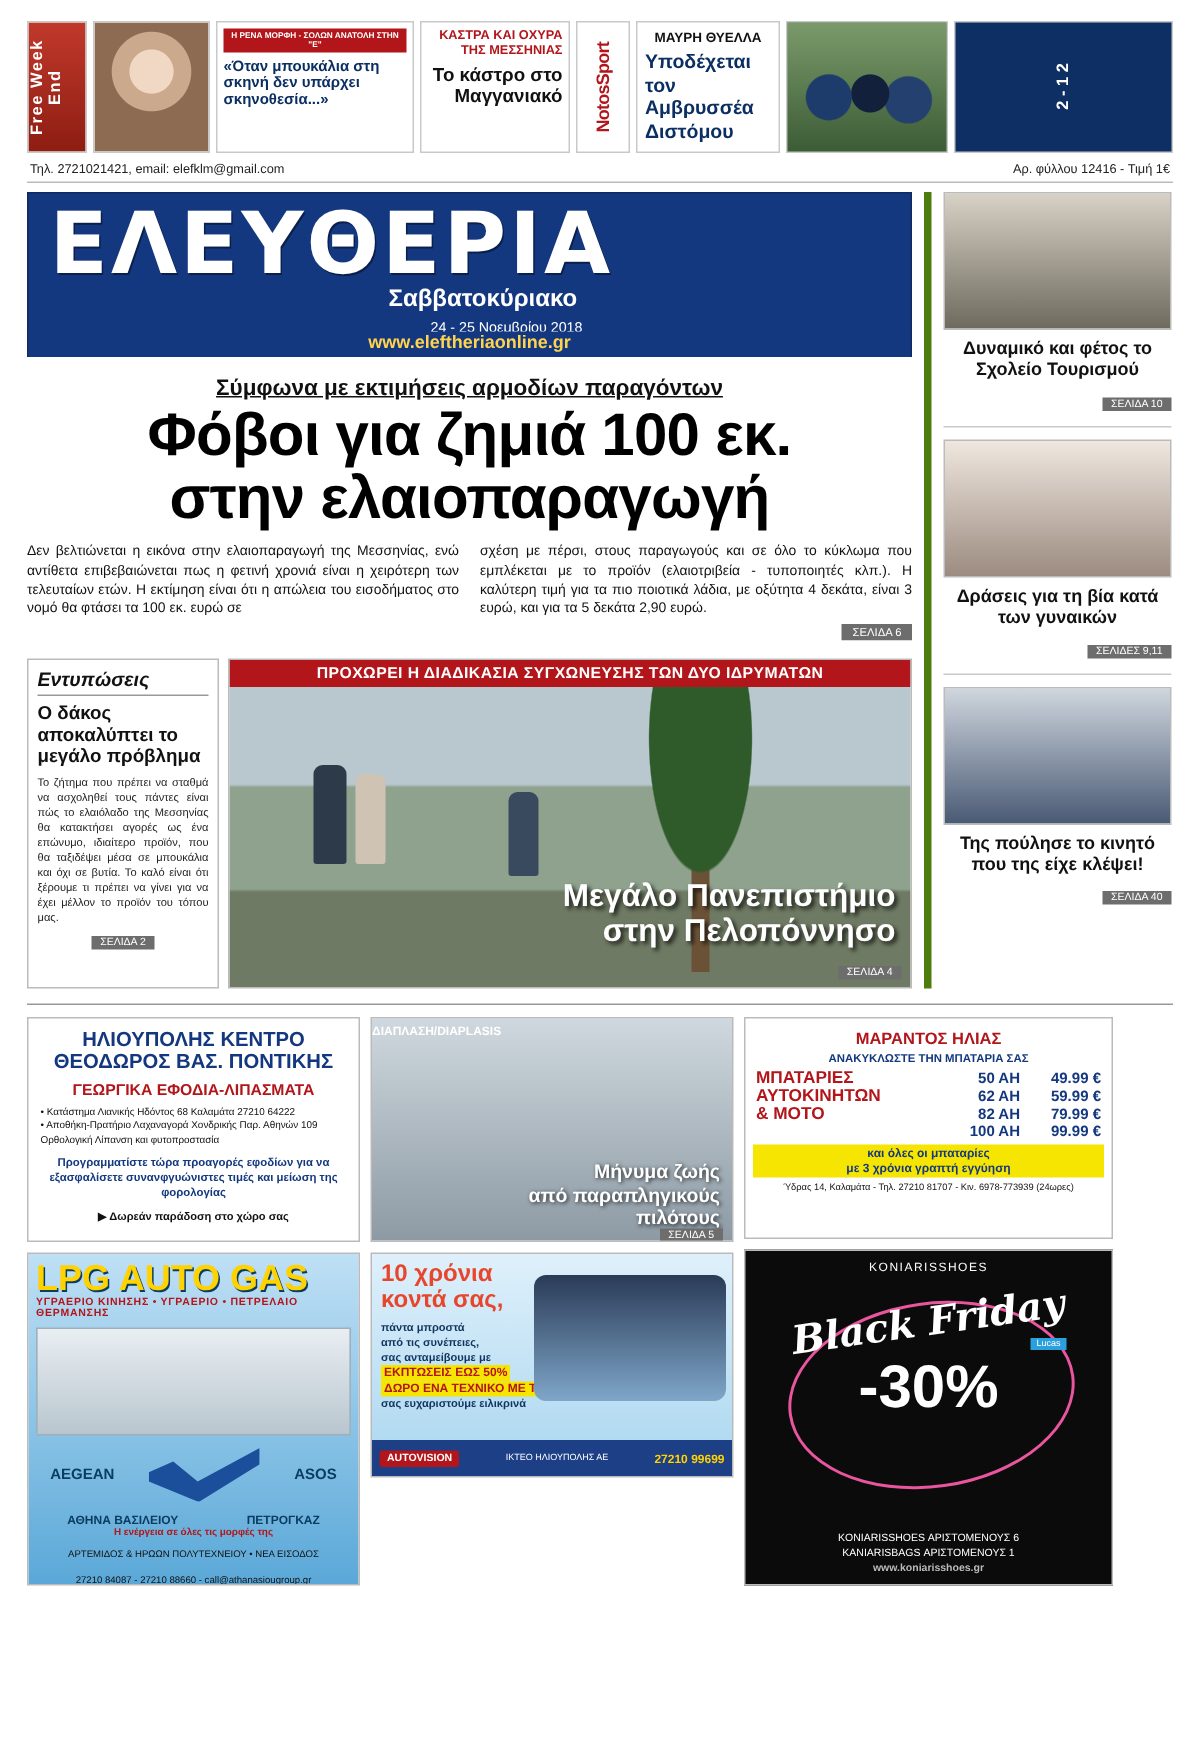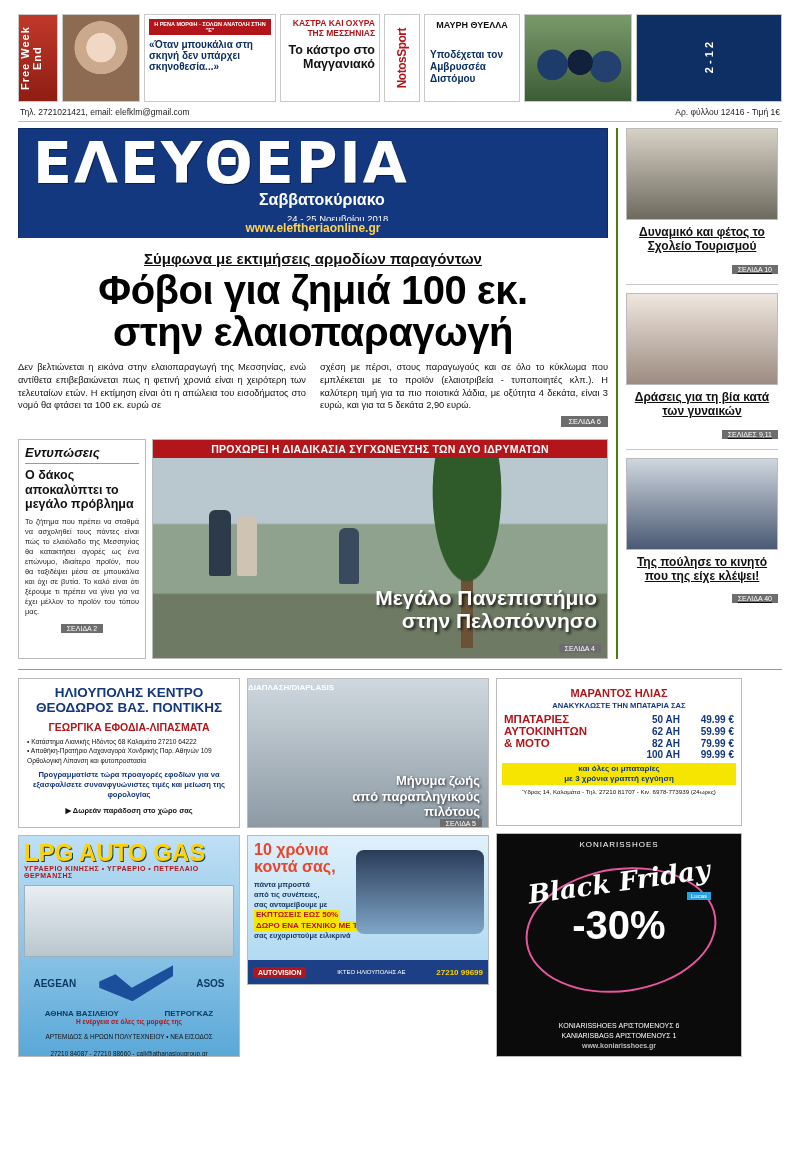--- a/index.html
+++ b/index.html
@@ -16,37 +16,37 @@
   .promo.p3{width:132px;padding:4px;}
   .kicker{background:#b2151a;color:#fff;font-size:5.5px;font-weight:bold;text-align:center;padding:2px 1px;line-height:1.1;}
   .p3txt{font-size:10px;font-weight:bold;color:#0b2f63;line-height:1.12;margin-top:4px;text-align:left;}
   .promo.p4{width:100px;padding:4px;text-align:right;}
   .p4top{color:#b2151a;font-size:8.5px;font-weight:bold;line-height:1.15;}
   .p4main{color:#111;font-size:12.5px;font-weight:bold;line-height:1.12;margin-top:4px;}
   .promo.p5{width:36px;background:#fff;display:flex;align-items:center;justify-content:center;}
   .notos{writing-mode:vertical-rl;transform:rotate(180deg);font-weight:bold;font-size:12px;color:#b2151a;letter-spacing:-0.5px;}
   .promo.p6{width:96px;padding:5px;}
   .p6top{color:#111;font-size:9px;font-weight:bold;text-align:center;}
-  .p6txt{color:#0b2f63;font-size:10px;font-weight:bold;line-height:1.2;margin-top:19px;}
+  .p6txt{color:#0b2f63;font-size:13px;font-weight:bold;line-height:1.2;margin-top:3px;}
   .promo.p7{width:108px;background:#5a7a4e;position:relative;}
   .players{position:absolute;inset:0;background:
      radial-gradient(circle at 26% 58%, #1d3c6b 0 16%, transparent 17%),
      radial-gradient(circle at 52% 55%, #12203c 0 17%, transparent 18%),
      radial-gradient(circle at 76% 60%, #24406e 0 16%, transparent 17%),
      linear-gradient(#7b9a6b,#3c5c36);}
   .promo.p8{flex:1;background:#0e2f63;display:flex;align-items:center;justify-content:center;}
   .score{writing-mode:vertical-rl;transform:rotate(180deg);color:#fff;font-size:11px;font-weight:bold;}
 
   
   .contactline{display:flex;justify-content:space-between;font-size:8.5px;color:#222;padding:5px 2px 4px 2px;border-bottom:1px solid #bbb;}
 
   
   .body{display:flex;gap:8px;margin-top:6px;}
   .left{width:590px;}
-  .right{width:152px;border-left:2px solid #4d7c0f;padding-left:8px;text-decoration:underline;}
+  .right{width:152px;border-left:5px solid #4d7c0f;padding-left:8px;}
 
   
   .masthead{background:#14387f;color:#fff;height:108px;position:relative;border:1px solid #0d2a63;}
   .logo{font-family:"DejaVu Sans",sans-serif;font-weight:bold;font-size:57px;letter-spacing:2px;line-height:1;padding:6px 0 0 14px;text-shadow:1px 1px 0 #0a1f4c;}
   .sub{position:absolute;left:240px;top:62px;font-size:16px;font-weight:bold;}
   .dates{position:absolute;left:268px;top:84px;font-size:9.5px;}
   .site{position:absolute;left:0;right:0;bottom:-1px;text-align:center;font-size:12px;font-weight:bold;color:#ffd34d;background:#14387f;padding-bottom:3px;}
 
   
   .overline{text-align:center;font-size:15px;font-weight:bold;margin:12px 0 0;text-decoration:underline;color:#111;}

